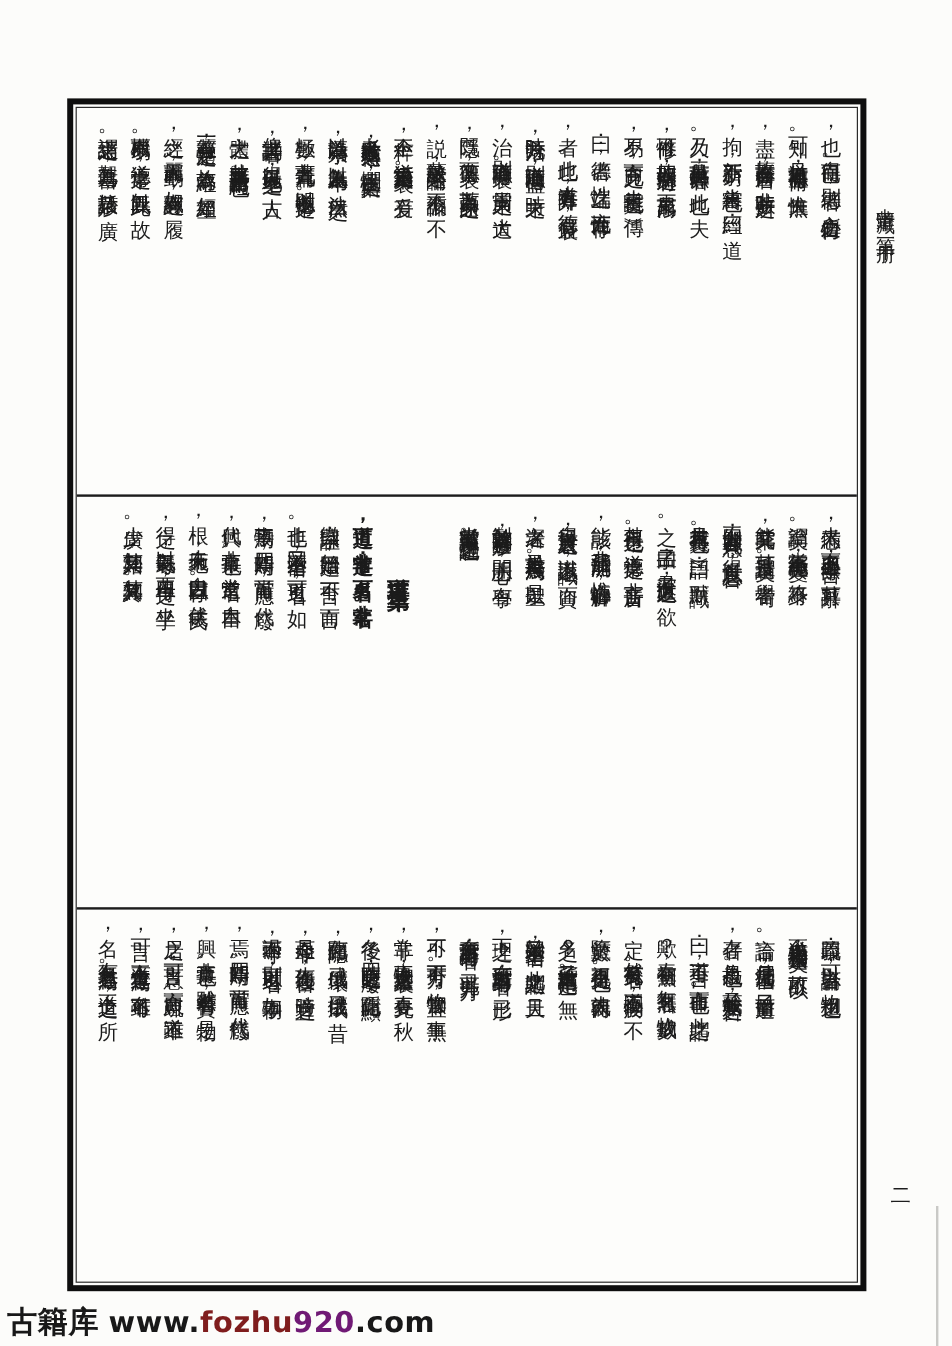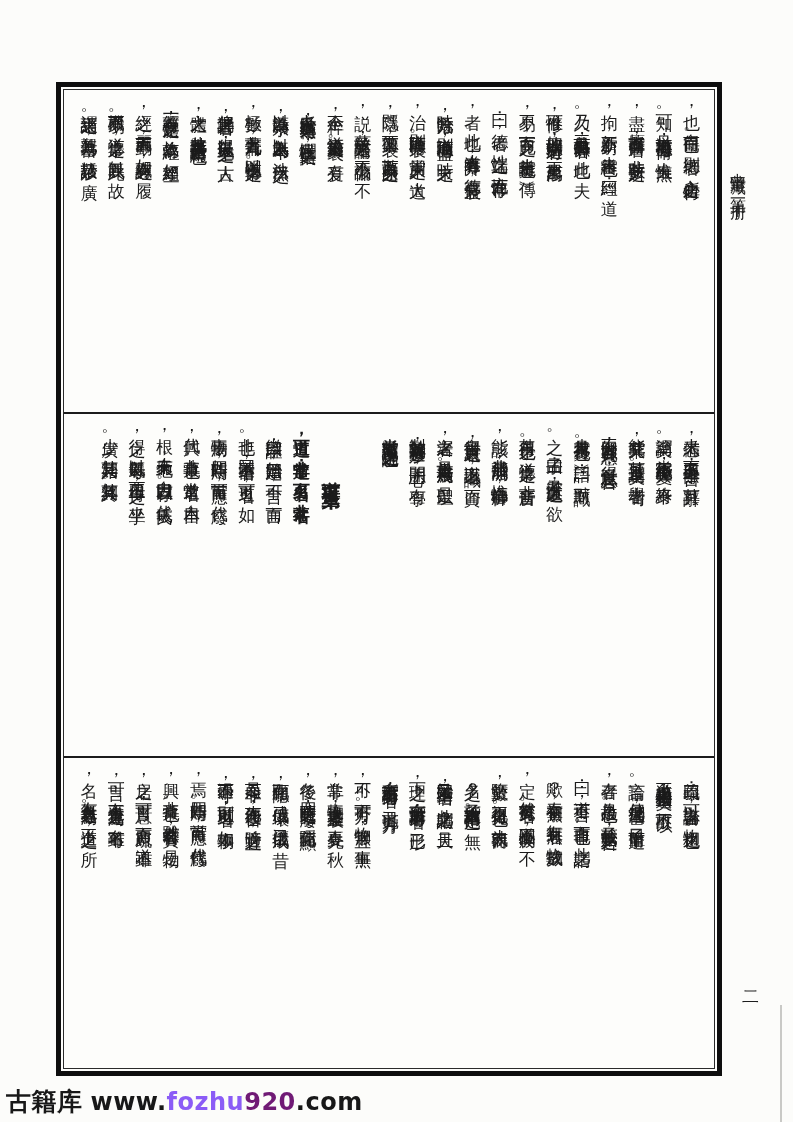--- a/index.html
+++ b/index.html
@@ -50,21 +50,21 @@
     position:absolute;left:742px;top:985px;
     font-size:17px;color:#1d1d1d;
   }
   .watermark{
     position:absolute;left:6px;top:1085px;
     font-family:"DejaVu Sans","Liberation Sans",sans-serif;
     font-weight:bold;font-size:24px;letter-spacing:0.5px;
     color:#181818;white-space:nowrap;
   }
   .watermark .lib{font-size:25px;margin-right:8px;}
-  .wm-green{color:#8b5cf6;}
+  .wm-green{color:#7f1d1d;}
   .wm-red{color:#701a75;}
   .scan-edge{
     position:absolute;left:780px;top:1005px;width:2px;height:117px;
     background:#c9c9c6;
   }
 </style>
 </head>
 <body>
 
 <div class="frame">

